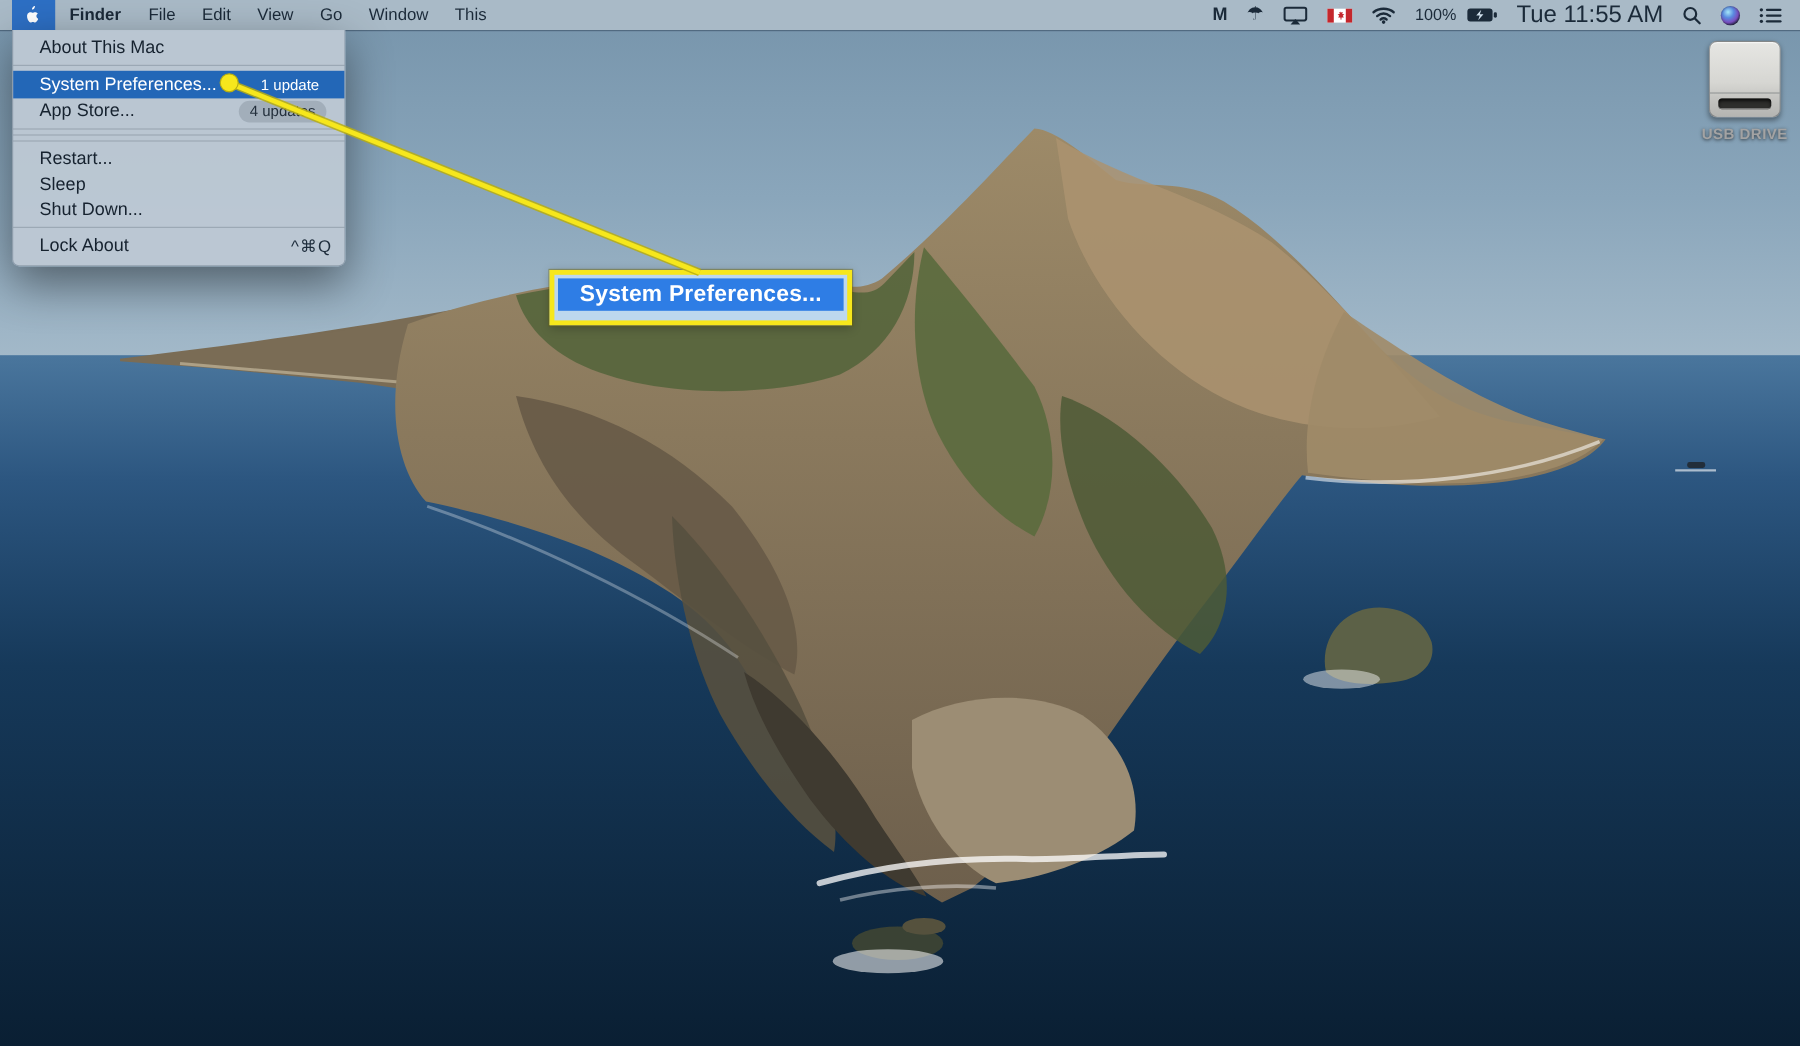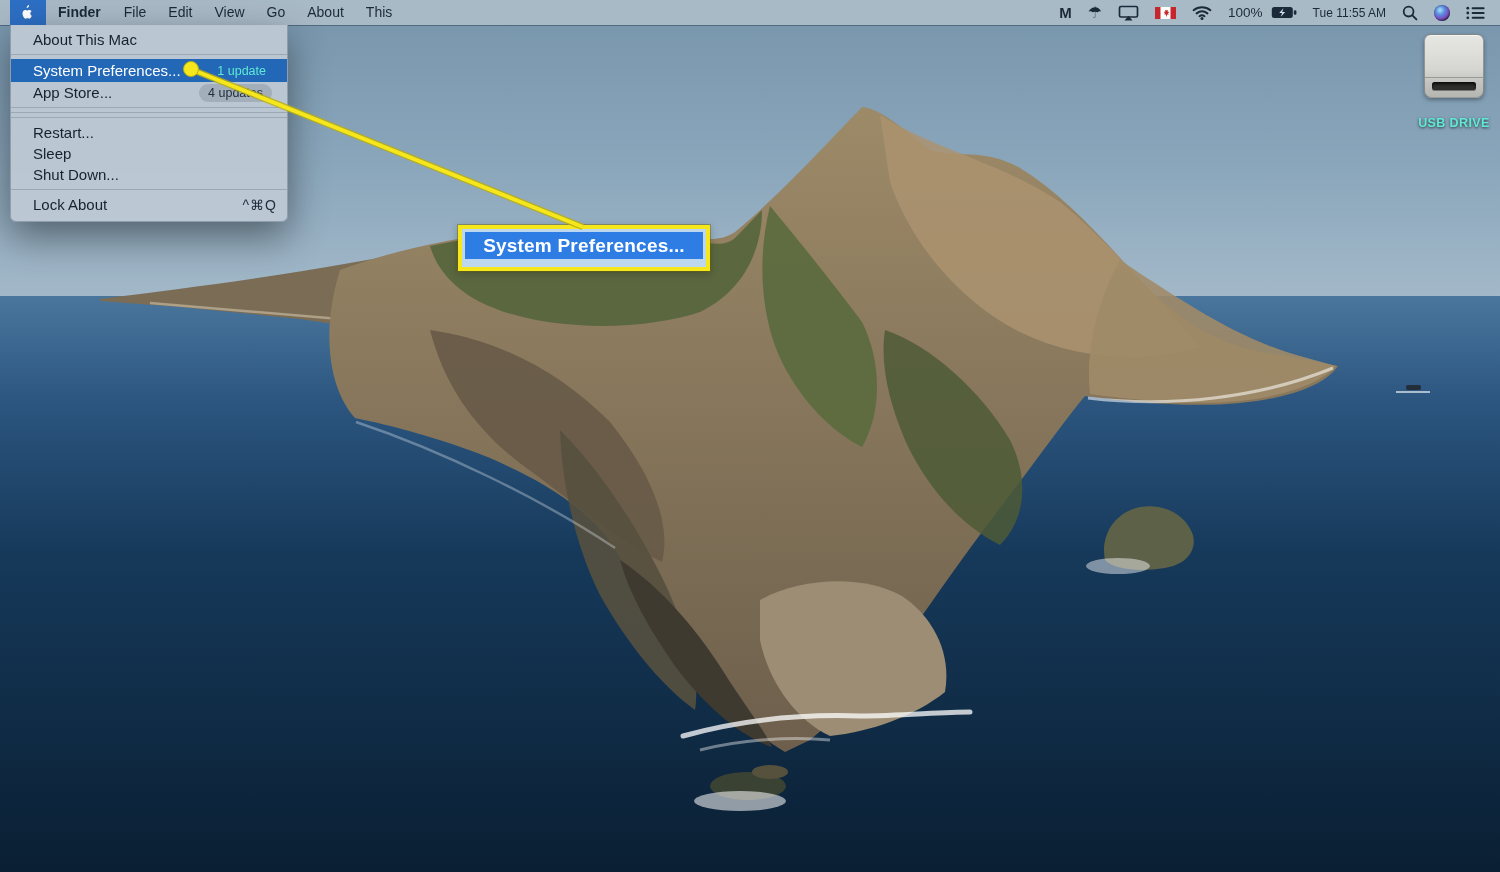--- a/index.html
+++ b/index.html
@@ -24,39 +24,39 @@
   .apple-btn{width:36px;height:25px;margin-left:10px;background:#2d6fc4;
     display:flex;align-items:center;justify-content:center;flex:0 0 auto;}
   .mtitle{padding:0 11px;line-height:25px;white-space:nowrap;cursor:default;}
   .mtitle.app{font-weight:700;padding:0 12px;}
   .mright{margin-left:auto;display:flex;align-items:center;gap:16px;padding-right:15px;}
   .sicon{display:flex;align-items:center;justify-content:center;height:25px;}
   .sicon svg{display:block;}
   .mb-glyph{font-size:15px;font-weight:900;line-height:25px;}
   .mb-glyph.um{font-weight:400;font-size:16px;}
   .pct{font-size:13.5px;}
-  .clock{font-size:12px;white-space:nowrap;}
+  .clock{font-size:20px;white-space:nowrap;}
   .siri-orb{width:16px;height:16px;border-radius:50%;
     background:radial-gradient(circle at 38% 32%, #a5e6f7 0%, #5a8ae0 32%, #7a4fc0 58%, #141e2b 82%);
     box-shadow:inset 0 0 2px rgba(0,0,0,.5);}
 
   
   .menu{
     position:absolute;left:10px;top:25px;width:278px;z-index:40;
     background:rgba(188,200,211,0.96);
     border:1px solid rgba(35,55,75,0.28);border-top:none;
     border-radius:0 0 6px 6px;
     box-shadow:0 14px 38px rgba(0,0,0,0.45);
     padding:4px 0 6px 0;
     color:#16222f;font-size:15px;box-sizing:border-box;
   }
   .mi{height:21px;display:flex;align-items:center;padding:0 10px 0 22px;white-space:nowrap;}
   .mi.hl{background:#2367b7;color:#ffffff;height:23px;}
   .short{margin-left:auto;font-size:14px;letter-spacing:1px;color:#1d2c3b;}
-  .badge-plain{margin-left:auto;font-size:12.5px;margin-right:11px;color:#5eead4;}
+  .badge-plain{margin-left:auto;font-size:12.5px;margin-right:11px;color:#ffffff;}
   .badge-pill{margin-left:auto;font-size:12.5px;margin-right:5px;color:#232f3c;
     background:rgba(105,120,134,0.30);border-radius:9px;padding:2px 9px;}
   .arrow{margin-left:auto;font-size:11px;color:#1d2c3b;padding-right:2px;}
   .msep{height:1px;background:rgba(45,62,78,0.22);margin:4px 0;}
 
   
   .overlay{position:absolute;inset:0;z-index:50;pointer-events:none;}
   .callout{
     position:absolute;left:458px;top:225px;width:252px;height:46px;z-index:45;
     box-sizing:border-box;border:4px solid #f6e71c;background:#bdd8ee;
@@ -68,21 +68,21 @@
 
   
   .usb{position:absolute;left:1414px;top:34px;width:80px;z-index:5;text-align:center;}
   .usb-body{width:58px;height:62px;margin:0 auto;position:relative;border-radius:7px;
     background:linear-gradient(180deg,#e6e6e3 0%,#d6d6d2 55%,#c2c2bf 78%,#b5b5b2 100%);
     border:1px solid rgba(90,95,100,0.55);
     box-shadow:0 2px 4px rgba(0,0,0,0.35), inset 0 1px 0 rgba(255,255,255,0.6);}
   .usb-grille{position:absolute;left:7px;right:7px;bottom:6px;height:9px;background:#2e2e2c;border-radius:3px;
     box-shadow:inset 0 -1px 0 rgba(255,255,255,0.35), inset 0 2px 3px rgba(0,0,0,0.8);}
   .usb-split{position:absolute;left:0;right:0;bottom:19px;height:1px;background:rgba(90,95,100,0.45);}
-  .usb-label{margin-top:18px;color:#5eead4;font-weight:700;font-size:12.5px;letter-spacing:0.4px;
+  .usb-label{margin-top:7px;color:#a3a3a3;font-weight:700;font-size:12.5px;letter-spacing:0.4px;
     text-shadow:0 1px 3px rgba(0,0,0,0.7);}
 </style>
 </head>
 <body>
 
 <div id="screen">
 
   <svg class="wallpaper" width="1500" height="872" viewBox="0 0 1500 872">
     <defs>
       <linearGradient id="sky" x1="0" y1="0" x2="0" y2="1">
@@ -183,21 +183,21 @@
     <div class="apple-btn">
       <svg width="14" height="16" viewBox="0 0 17 20">
         <path fill="#ffffff" d="M11.7 3.2c.7-.9 1.2-2.1 1-3.2-1 .1-2.2.7-2.9 1.6-.7.8-1.2 2-1 3.1 1.1.1 2.2-.6 2.9-1.5zm2.9 10.3c0-2.3 1.9-3.4 2-3.5-1.1-1.6-2.8-1.8-3.4-1.8-1.4-.1-2.8.8-3.5.8-.7 0-1.8-.8-3-.8C5.2 8.2 3.7 9.1 2.9 10.5c-1.6 2.8-.4 6.9 1.1 9.2.8 1.1 1.7 2.3 2.9 2.3 1.2 0 1.6-.7 3-.7s1.8.7 3 .7 2-1.1 2.8-2.2c.9-1.3 1.2-2.5 1.3-2.6-.1-.1-2.4-1-2.4-3.7z" transform="scale(0.78)"></path>
       </svg>
     </div>
     <span class="mtitle app">Finder</span>
     <span class="mtitle">File</span>
     <span class="mtitle">Edit</span>
     <span class="mtitle">View</span>
     <span class="mtitle">Go</span>
-    <span class="mtitle">About</span>
+    <span class="mtitle">Window</span>
     <span class="mtitle">This</span>
 
     <div class="mright">
       <span class="sicon mb-glyph">M</span>
       <span class="sicon mb-glyph um">☂</span>
       <span class="sicon">
         <svg width="21" height="16" viewBox="0 0 21 16">
           <rect x="1.5" y="1.5" width="18" height="10.5" rx="1.5" fill="none" stroke="#1b2a39" stroke-width="1.7"></rect>
           <path d="M6.5,15.5 L10.5,10.8 L14.5,15.5 Z" fill="#1b2a39"></path>
         </svg>

